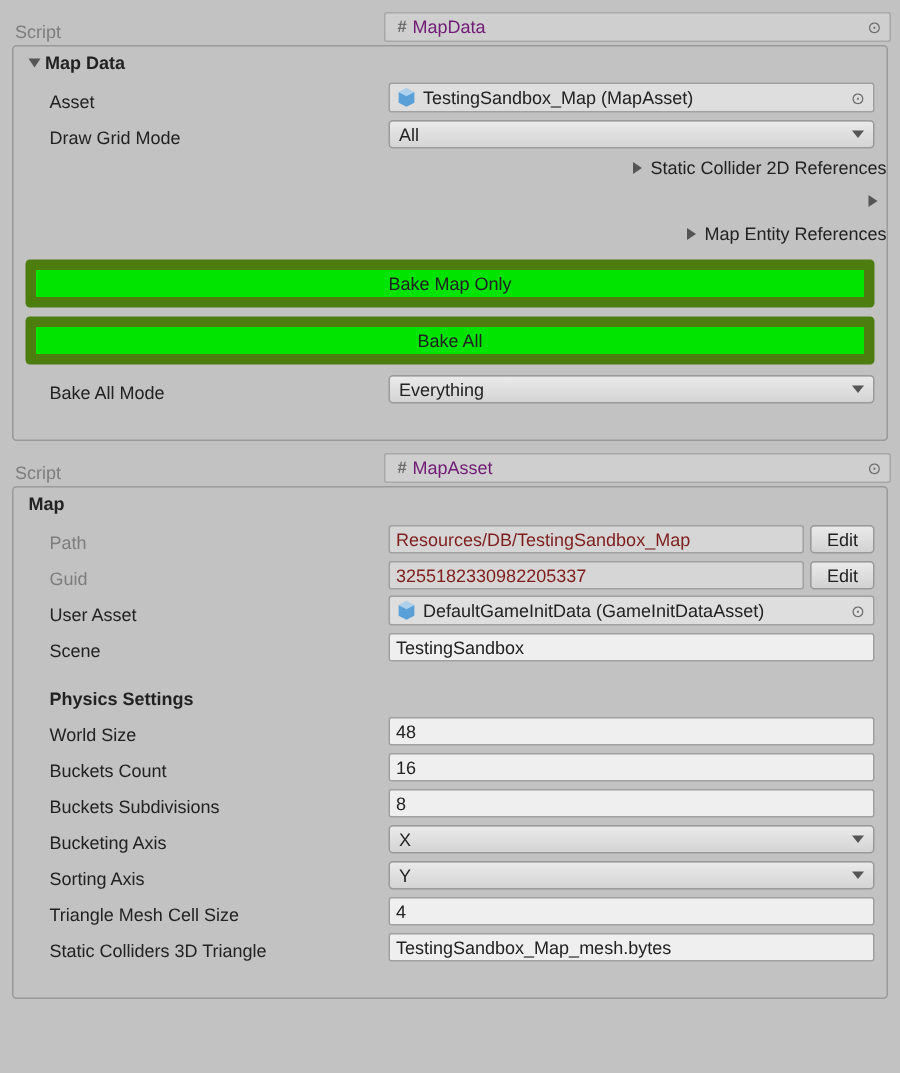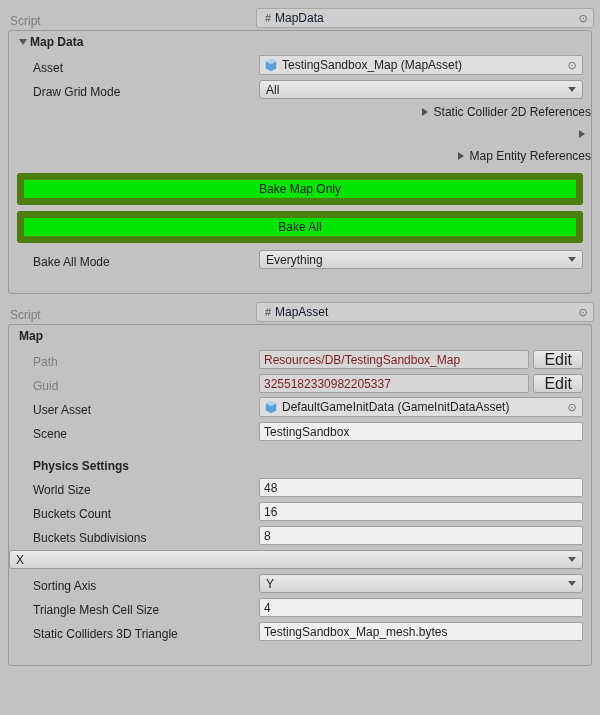--- a/index.html
+++ b/index.html
@@ -75,21 +75,21 @@
   .object-field .obj-icon { width: 14px; height: 14px; margin-right: 4px; display:inline-flex; align-items:center; justify-content:center;}
   .object-field .obj-text { flex: 1; white-space: nowrap; overflow: hidden; }
   .object-field .picker {
     width: 16px; height: 16px;
     border-radius: 50%;
     display: inline-flex; align-items: center; justify-content: center;
     color: #6b6b6b;
     font-size: 11px;
   }
   .object-field.disabled { background: #cfcfcf; border-color: #a8a8a8; }
-  .object-field.disabled .obj-text { color: #0f172a; }
+  .object-field.disabled .obj-text { color: #701a75; }
   .hash-icon {
     font-weight: bold; color: #6b6b6b; font-size: 11px;
     width: 14px; display:inline-block; text-align:center;
   }
 
   .dropdown-field {
     display: flex;
     align-items: center;
     height: 19px;
     background: linear-gradient(#eaeaea, #d4d4d4);
@@ -123,21 +123,21 @@
     display:flex; gap:4px; align-items:center;
   }
   .edit-row .text-field { flex:1; }
   .edit-btn {
     height: 19px;
     padding: 0 10px;
     background: linear-gradient(#eaeaea, #d2d2d2);
     border: 1px solid #9a9a9a;
     border-radius: 3px;
     display:inline-flex; align-items:center; justify-content:center;
-    font-size: 16px;
+    font-size: 12px;
   }
 
   .big-btn {
     display:flex; align-items:center; justify-content:center;
     background: #00e400;
     height: 32px;
     margin: 6px 8px 4px 8px;
     border: 7px solid #4d7c0f;
     border-radius: 3px;
   }
@@ -317,20 +317,21 @@
     <div class="row">
       <div class="label indent1">Buckets Subdivisions</div>
       <div class="field" style="padding-right:8px;">
         <div class="text-field">
           <span class="tf-text">8</span>
         </div>
       </div>
     </div>
 
     <div class="row">
+      <div class="label indent1">Bucketing Axis</div>
       <div class="field" style="padding-right:8px;">
         <div class="dropdown-field">
           <span class="dd-text">X</span>
           <span class="dd-tri"></span>
         </div>
       </div>
     </div>
 
     <div class="row">
       <div class="label indent1">Sorting Axis</div>

